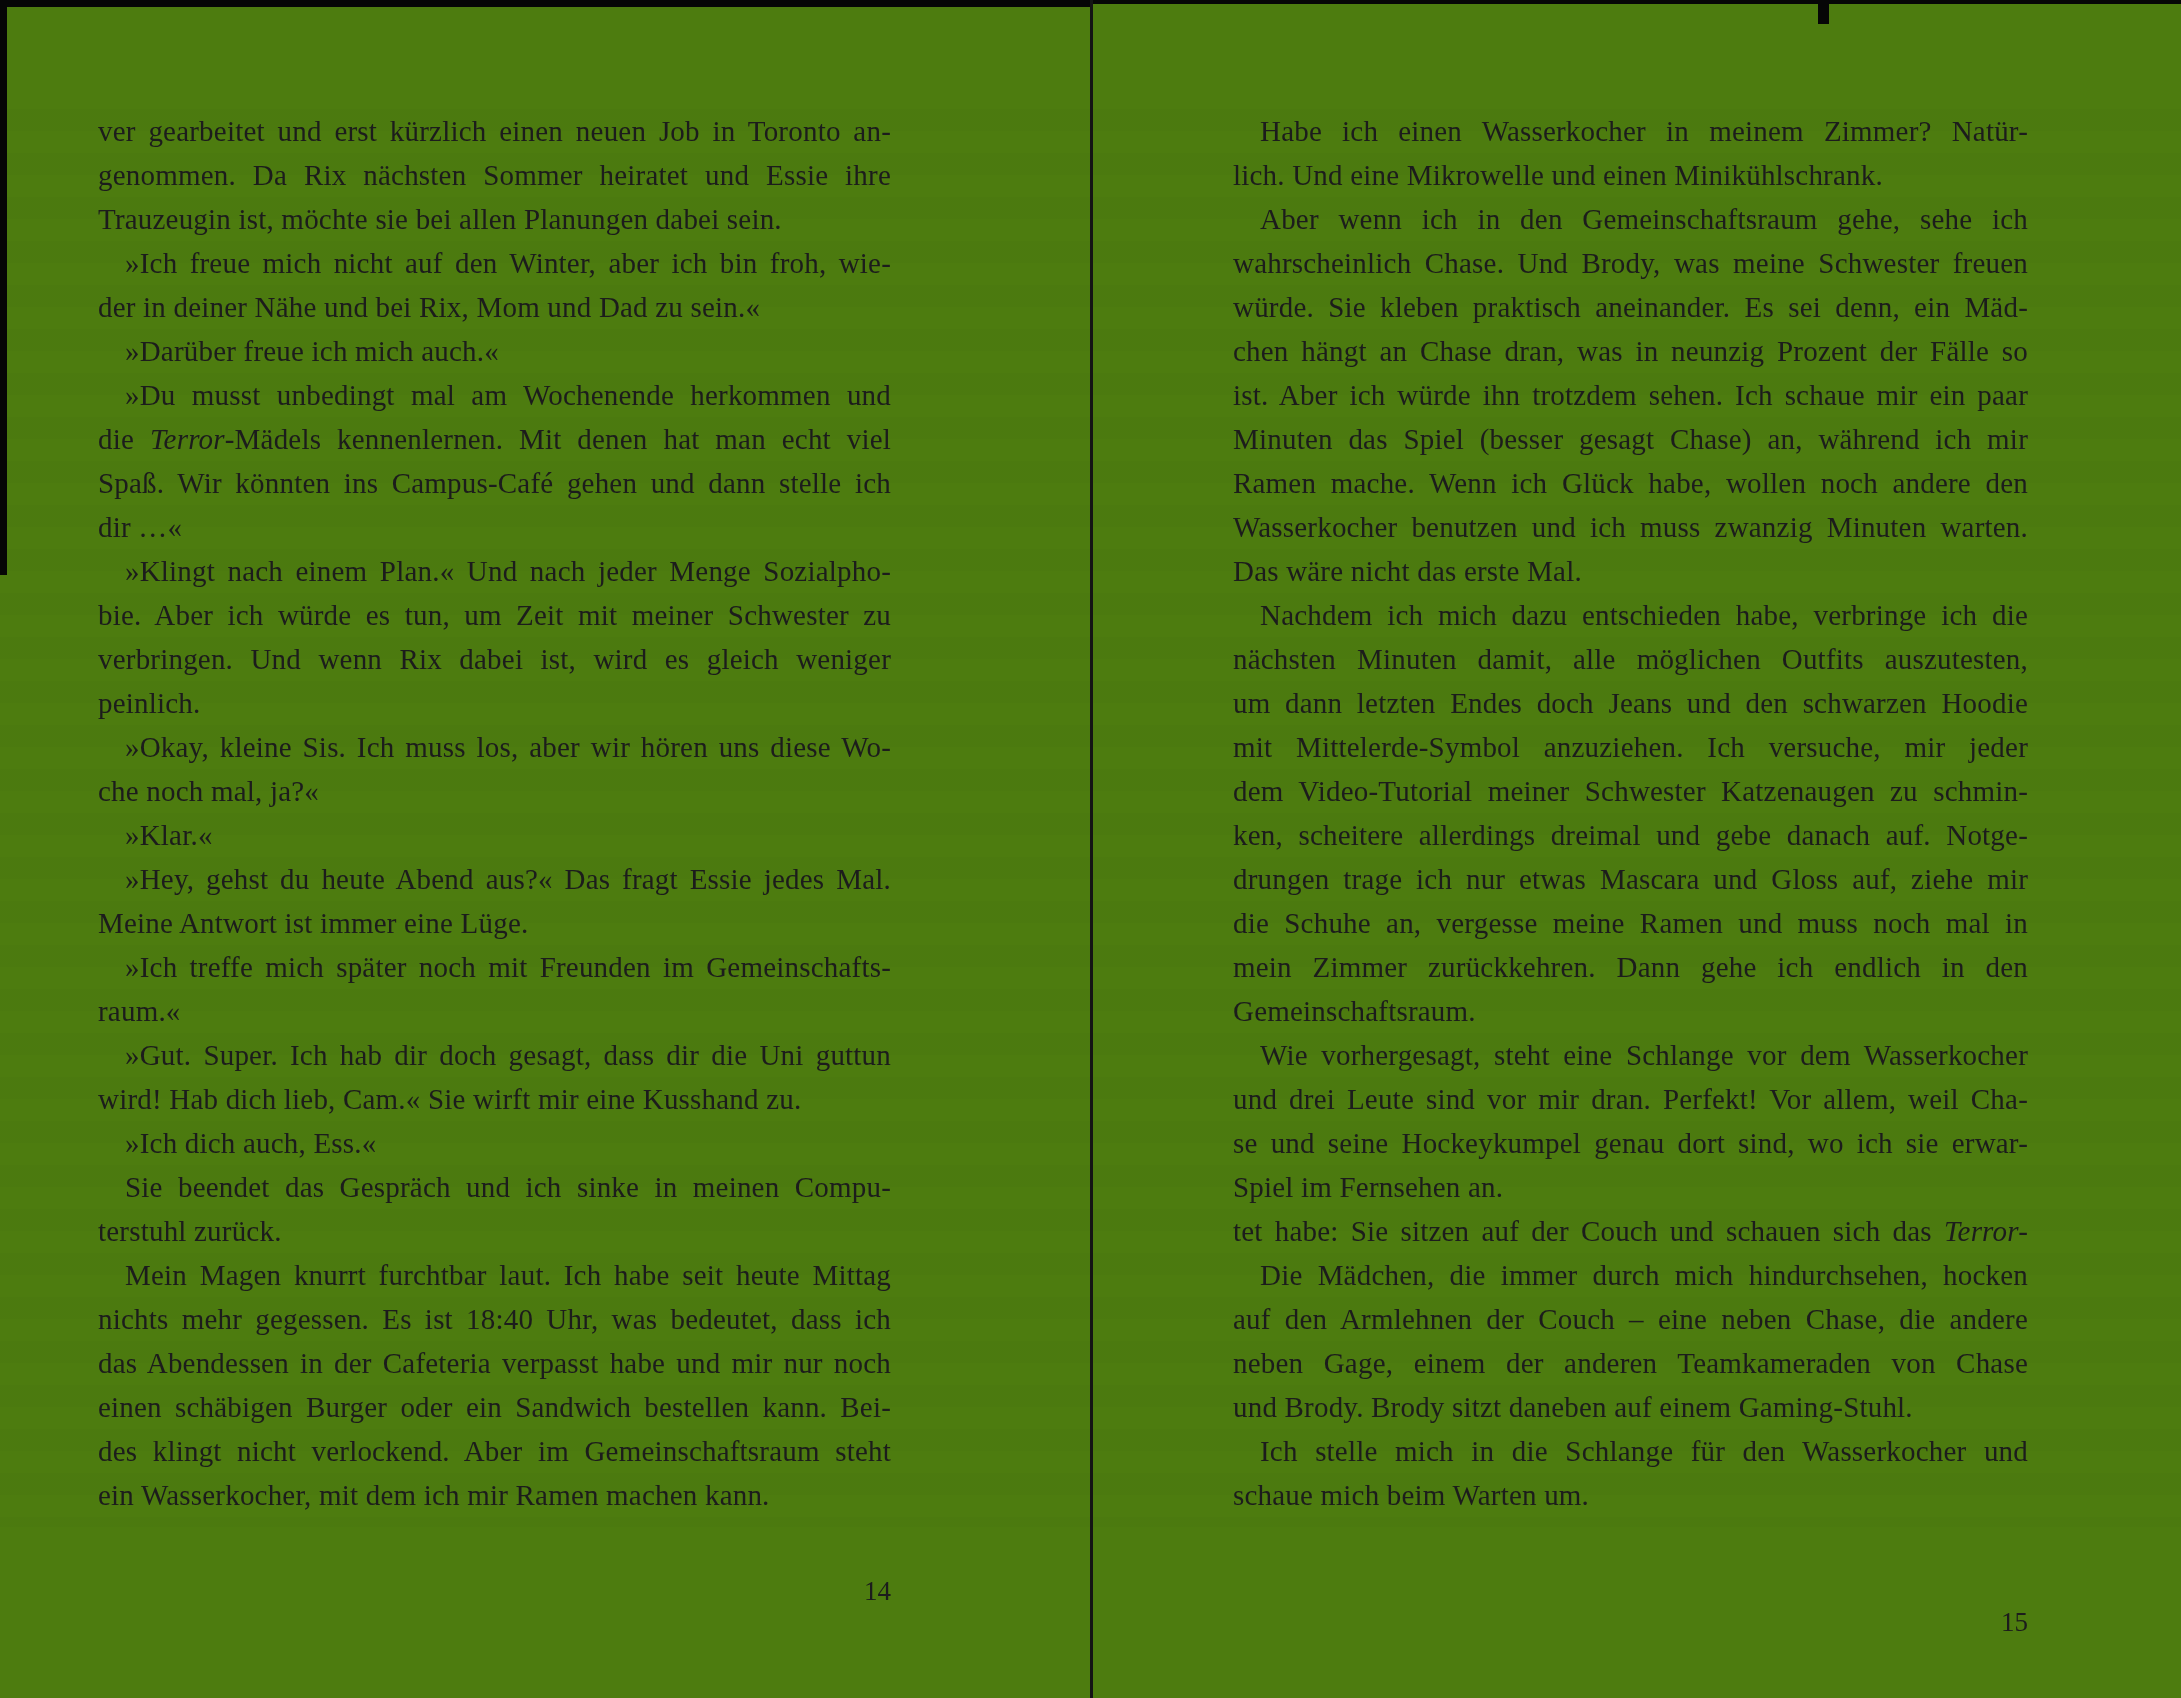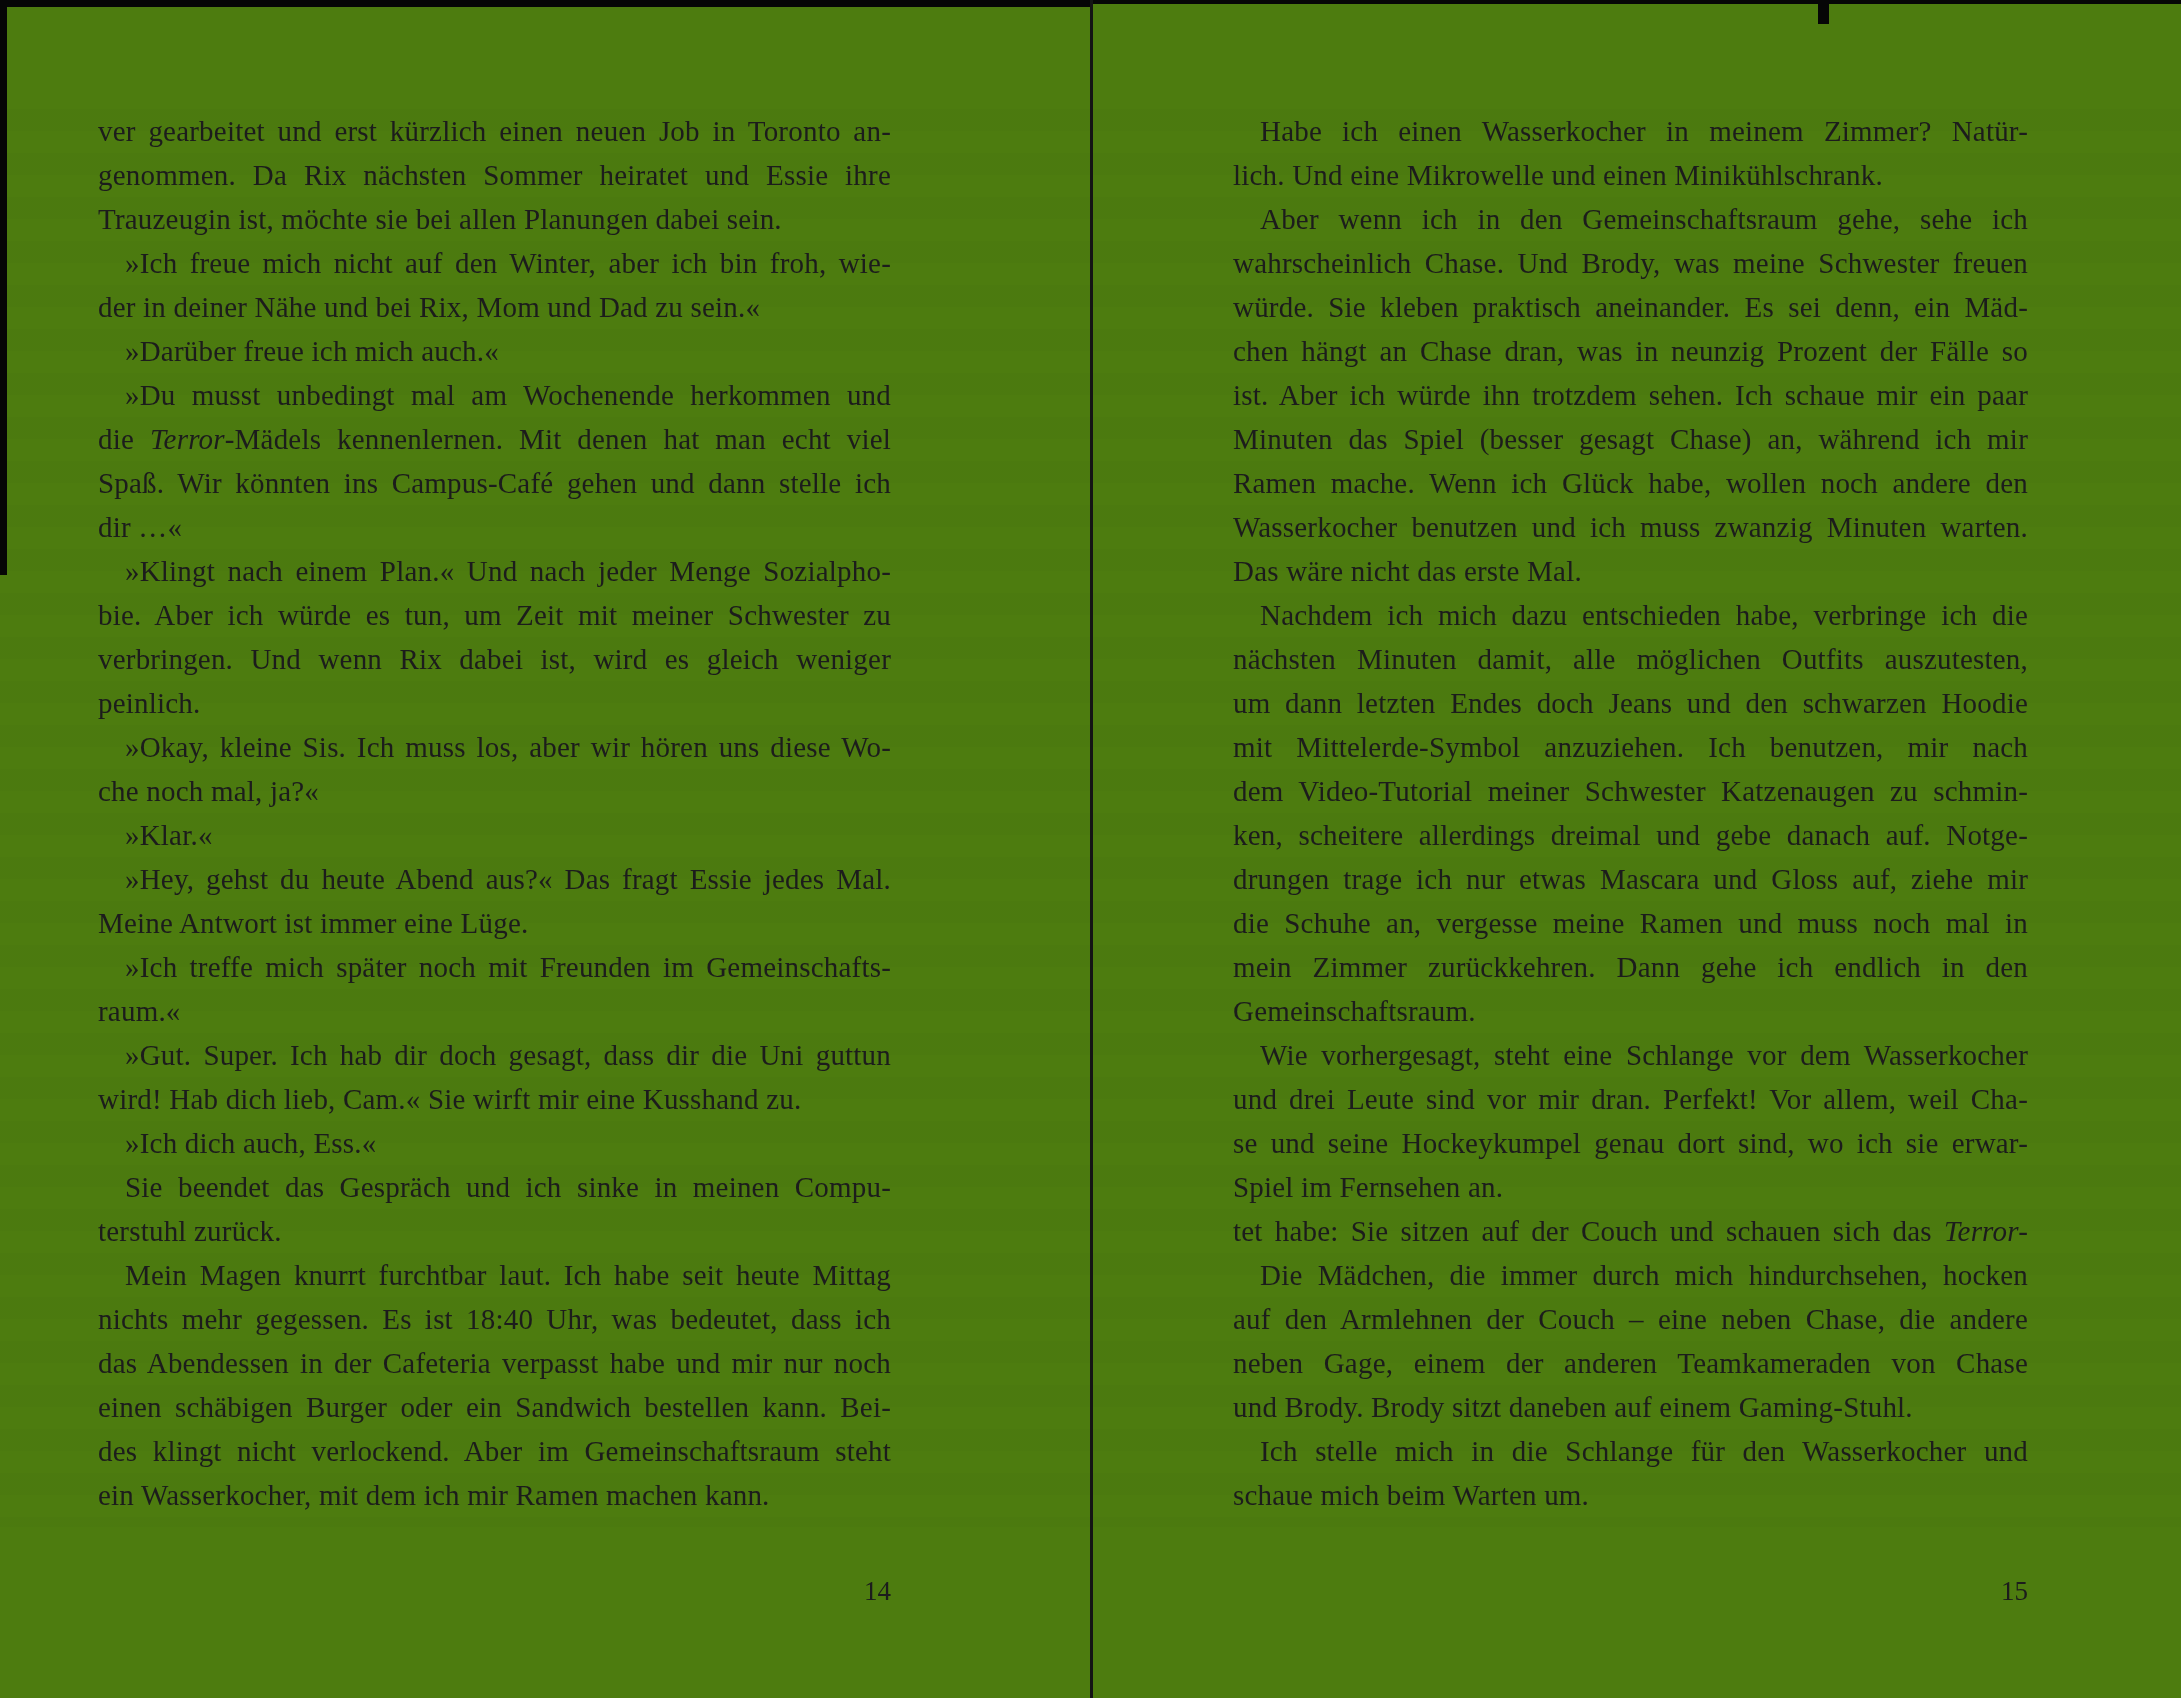--- a/index.html
+++ b/index.html
@@ -50,21 +50,21 @@
   .line.indent { text-indent: 27px; }
   .line em { font-style: italic; }
   .page-number {
     position: absolute;
     top: 1576px;
     font-size: 27px;
     text-align: right;
     color: #1c1c1c;
   }
   .page-number.left  { left: 98px;  width: 793px; }
-  .page-number.right { left: 1233px; width: 795px; }
+  .page-number.right { left: 1233px; width: 795px; margin-top: 31px; }
   
   .gutter-divider {
     position: absolute;
     left: 1090px; top: 0;
     width: 2.7px; height: 1698px;
     background: #141414;
   }
   .top-edge-left {
     position: absolute;
     left: 0; top: 0;
@@ -145,21 +145,21 @@
       <div class="line just">würde. Sie kleben praktisch aneinander. Es sei denn, ein Mäd-</div>
       <div class="line just">chen hängt an Chase dran, was in neunzig Prozent der Fälle so</div>
       <div class="line just">ist. Aber ich würde ihn trotzdem sehen. Ich schaue mir ein paar</div>
       <div class="line just">Minuten das Spiel (besser gesagt Chase) an, während ich mir</div>
       <div class="line just">Ramen mache. Wenn ich Glück habe, wollen noch andere den</div>
       <div class="line just">Wasserkocher benutzen und ich muss zwanzig Minuten warten.</div>
       <div class="line">Das wäre nicht das erste Mal.</div>
       <div class="line indent just">Nachdem ich mich dazu entschieden habe, verbringe ich die</div>
       <div class="line just">nächsten Minuten damit, alle möglichen Outfits auszutesten,</div>
       <div class="line just">um dann letzten Endes doch Jeans und den schwarzen Hoodie</div>
-      <div class="line just">mit Mittelerde-Symbol anzuziehen. Ich benutzen, mir nach</div>
+      <div class="line just">mit Mittelerde-Symbol anzuziehen. Ich versuche, mir jeder</div>
       <div class="line just">dem Video-Tutorial meiner Schwester Katzenaugen zu schmin-</div>
       <div class="line just">ken, scheitere allerdings dreimal und gebe danach auf. Notge-</div>
       <div class="line just">drungen trage ich nur etwas Mascara und Gloss auf, ziehe mir</div>
       <div class="line just">die Schuhe an, vergesse meine Ramen und muss noch mal in</div>
       <div class="line just">mein Zimmer zurückkehren. Dann gehe ich endlich in den</div>
       <div class="line">Gemeinschaftsraum.</div>
       <div class="line indent just">Wie vorhergesagt, steht eine Schlange vor dem Wasserkocher</div>
       <div class="line just">und drei Leute sind vor mir dran. Perfekt! Vor allem, weil Cha-</div>
       <div class="line just">se und seine Hockeykumpel genau dort sind, wo ich sie erwar-</div>
       <div class="line">Spiel im Fernsehen an.</div>

